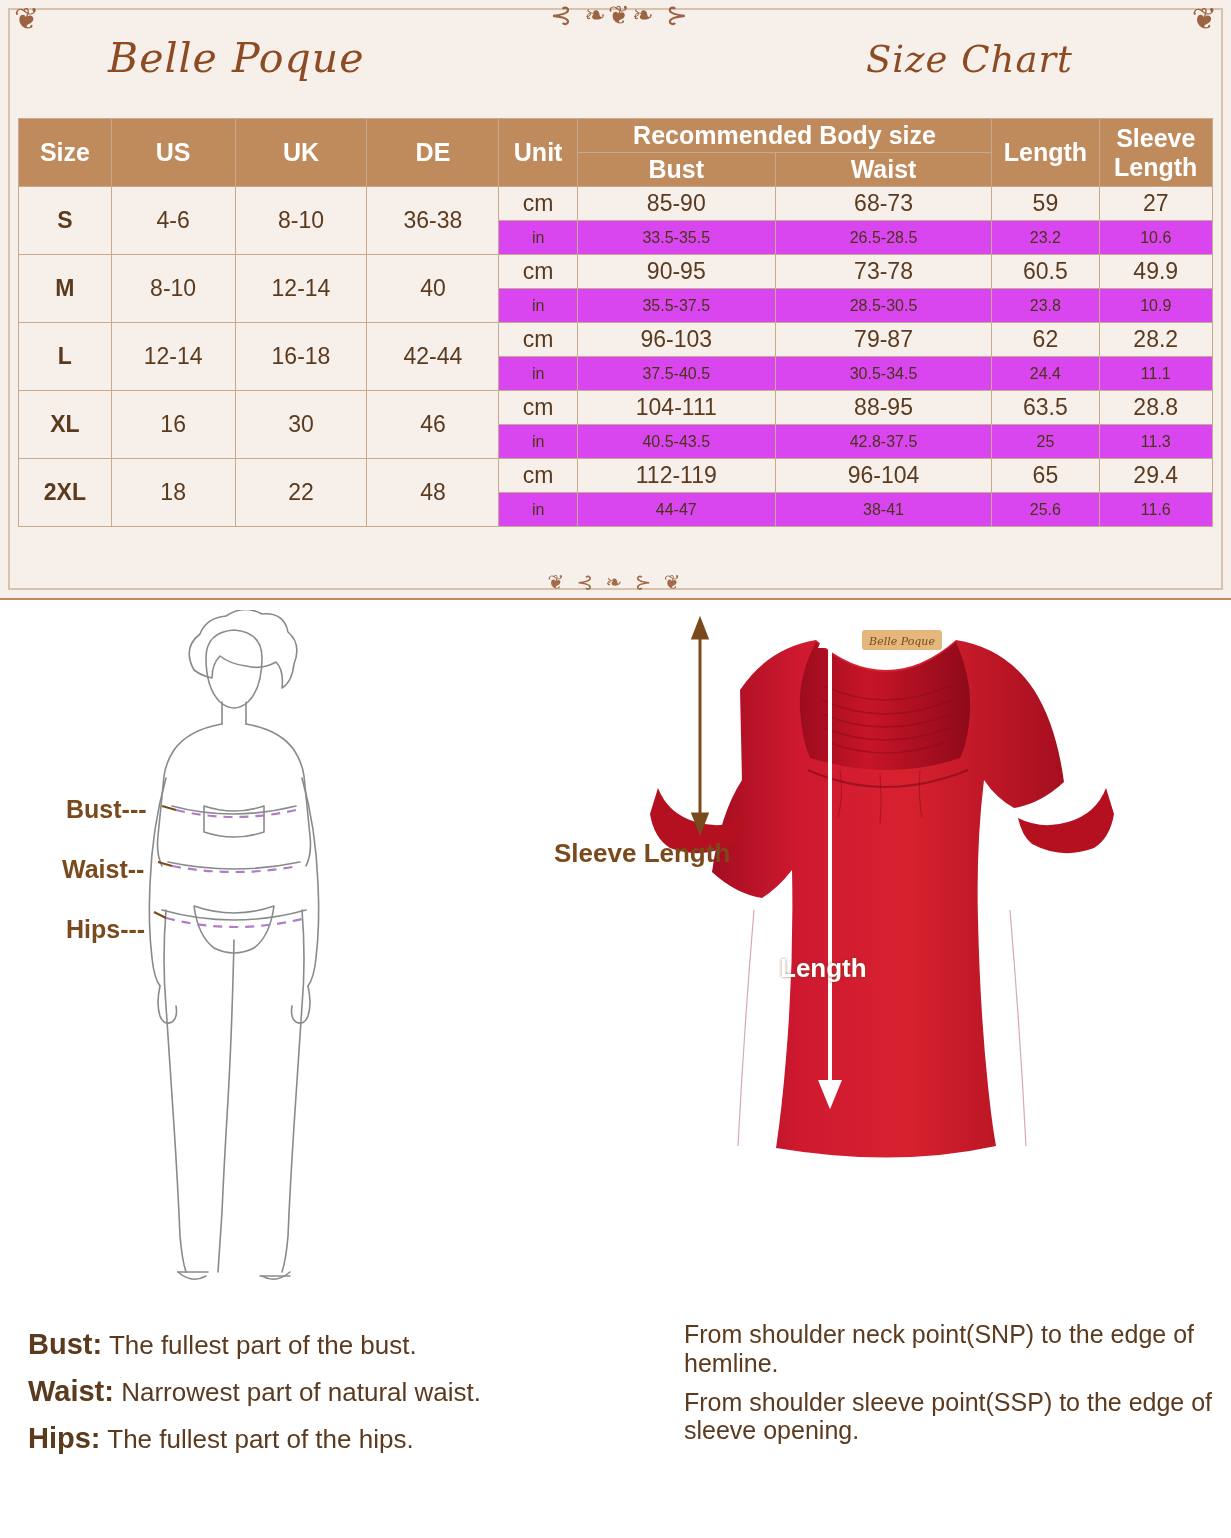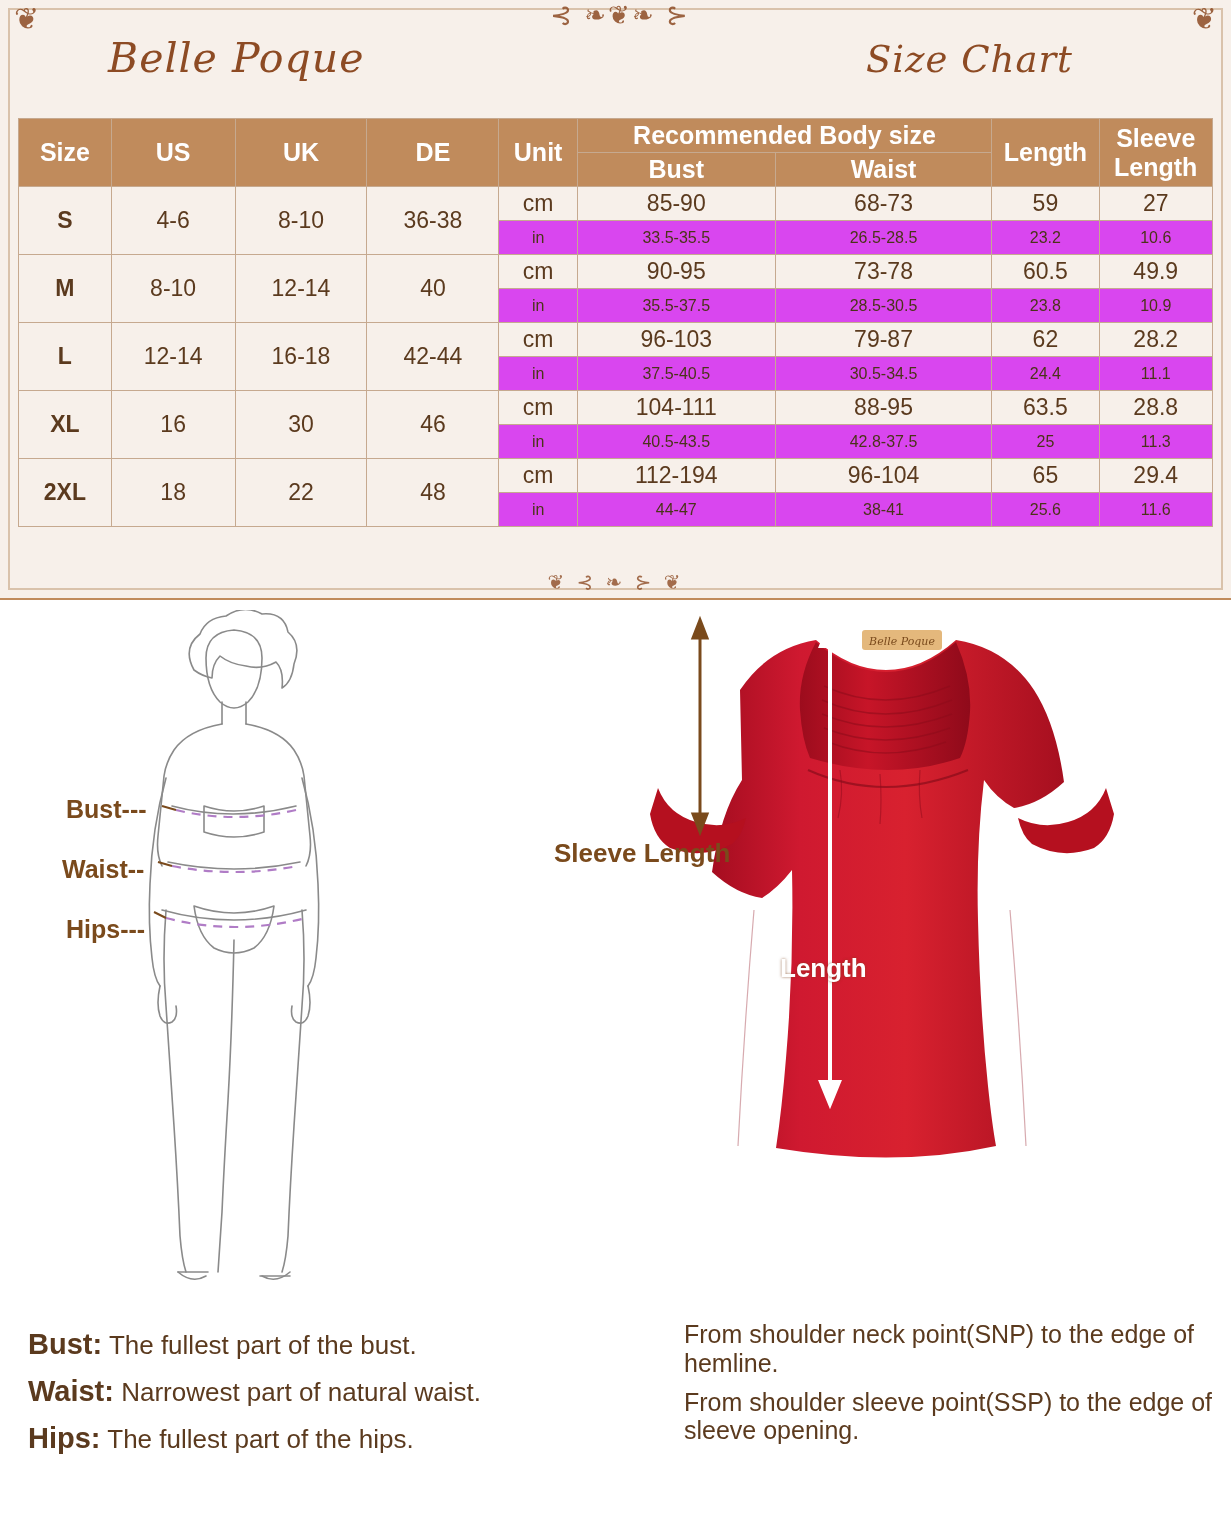--- a/index.html
+++ b/index.html
@@ -343,21 +343,21 @@
         <td>25</td>
         <td>11.3</td>
       </tr>
 
       <tr class="cm-row">
         <td class="size-cell" rowspan="2">2XL</td>
         <td class="plain" rowspan="2">18</td>
         <td class="plain" rowspan="2">22</td>
         <td class="plain" rowspan="2">48</td>
         <td class="unit">cm</td>
-        <td>112-194</td>
+        <td>112-119</td>
         <td>96-104</td>
         <td>65</td>
         <td>29.4</td>
       </tr>
       <tr class="in-row">
         <td class="unit">in</td>
         <td>44-47</td>
         <td>38-41</td>
         <td>25.6</td>
         <td>11.6</td>

